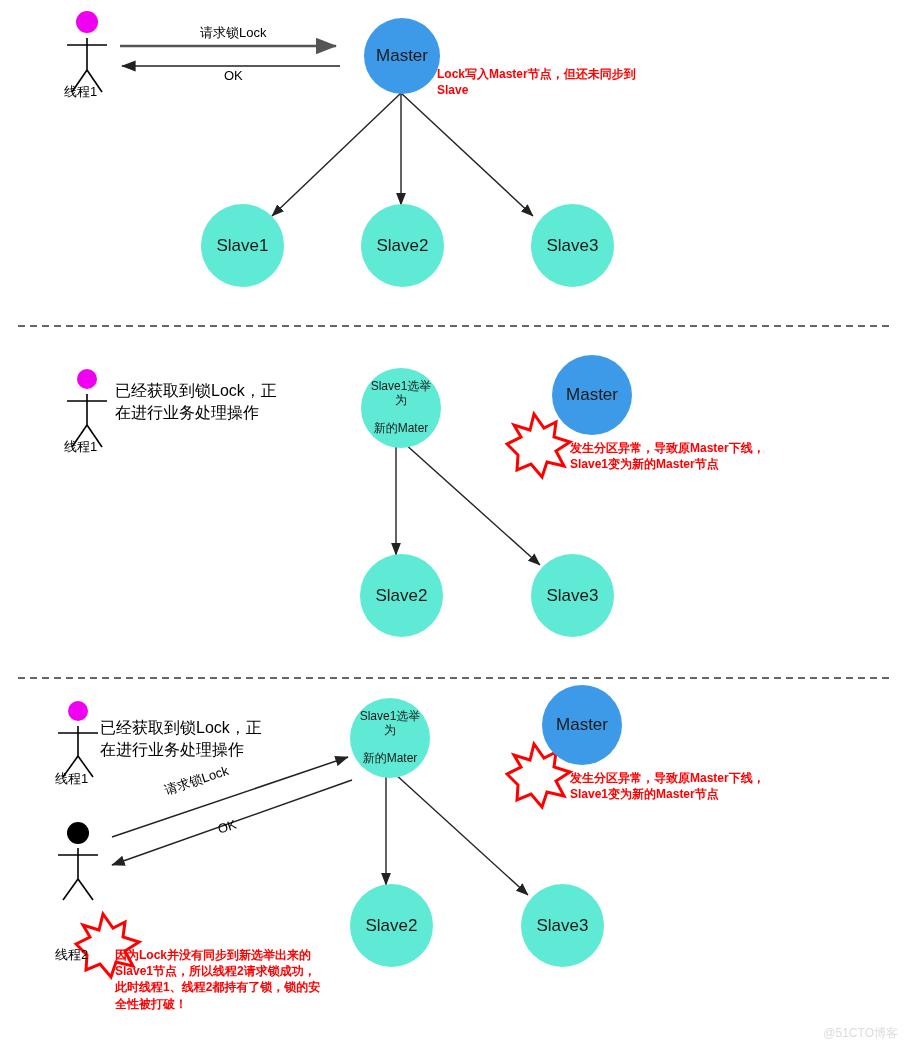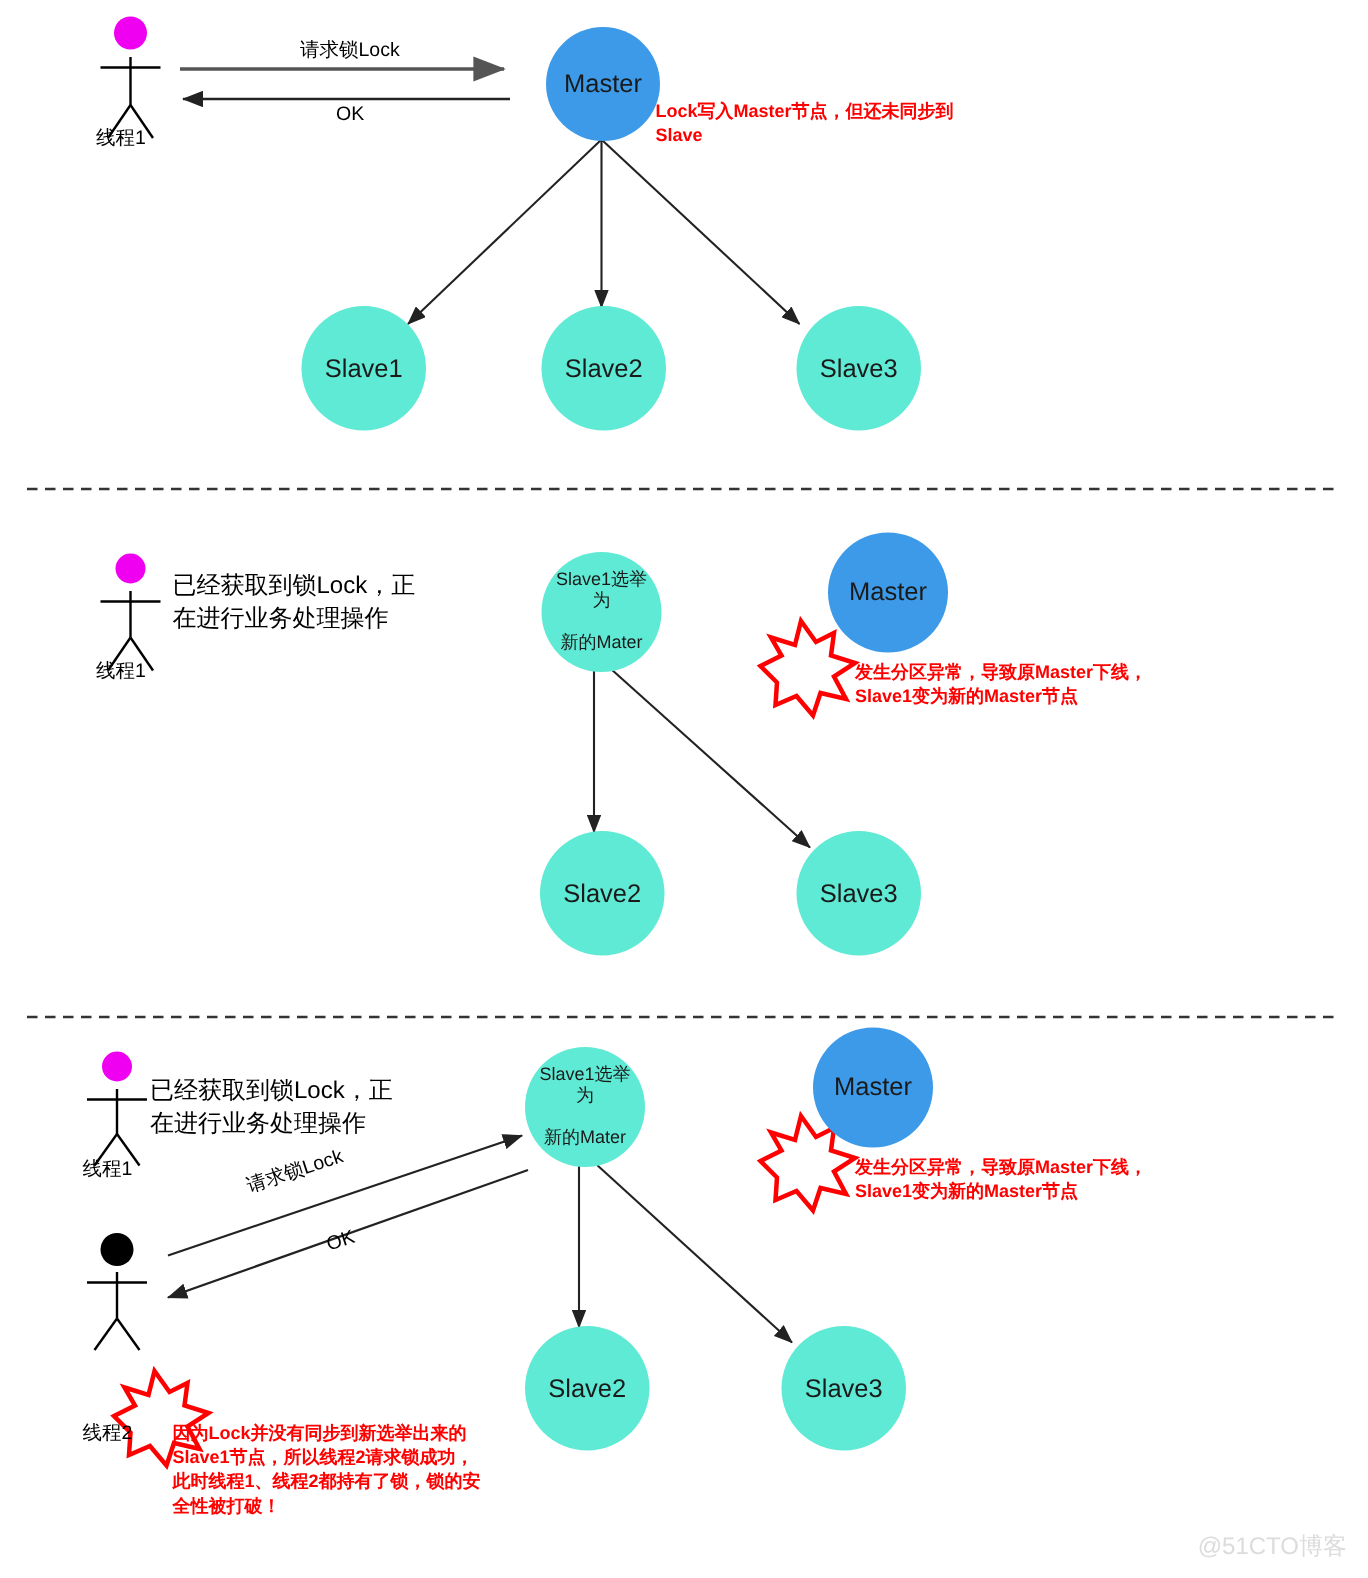--- a/index.html
+++ b/index.html
@@ -66,21 +66,21 @@
   }
   .note-black {
     position: absolute;
     font-size: 16px;
     color: #000;
     line-height: 1.4;
     white-space: pre-line;
   }
   .watermark {
     position: absolute;
-    font-size: 16px;
+    font-size: 12px;
     color: #dcdcdc;
     right: 14px;
     bottom: 10px;
     white-space: nowrap;
   }
 </style>
 </head>
 <body>
 
 <div id="canvas">

